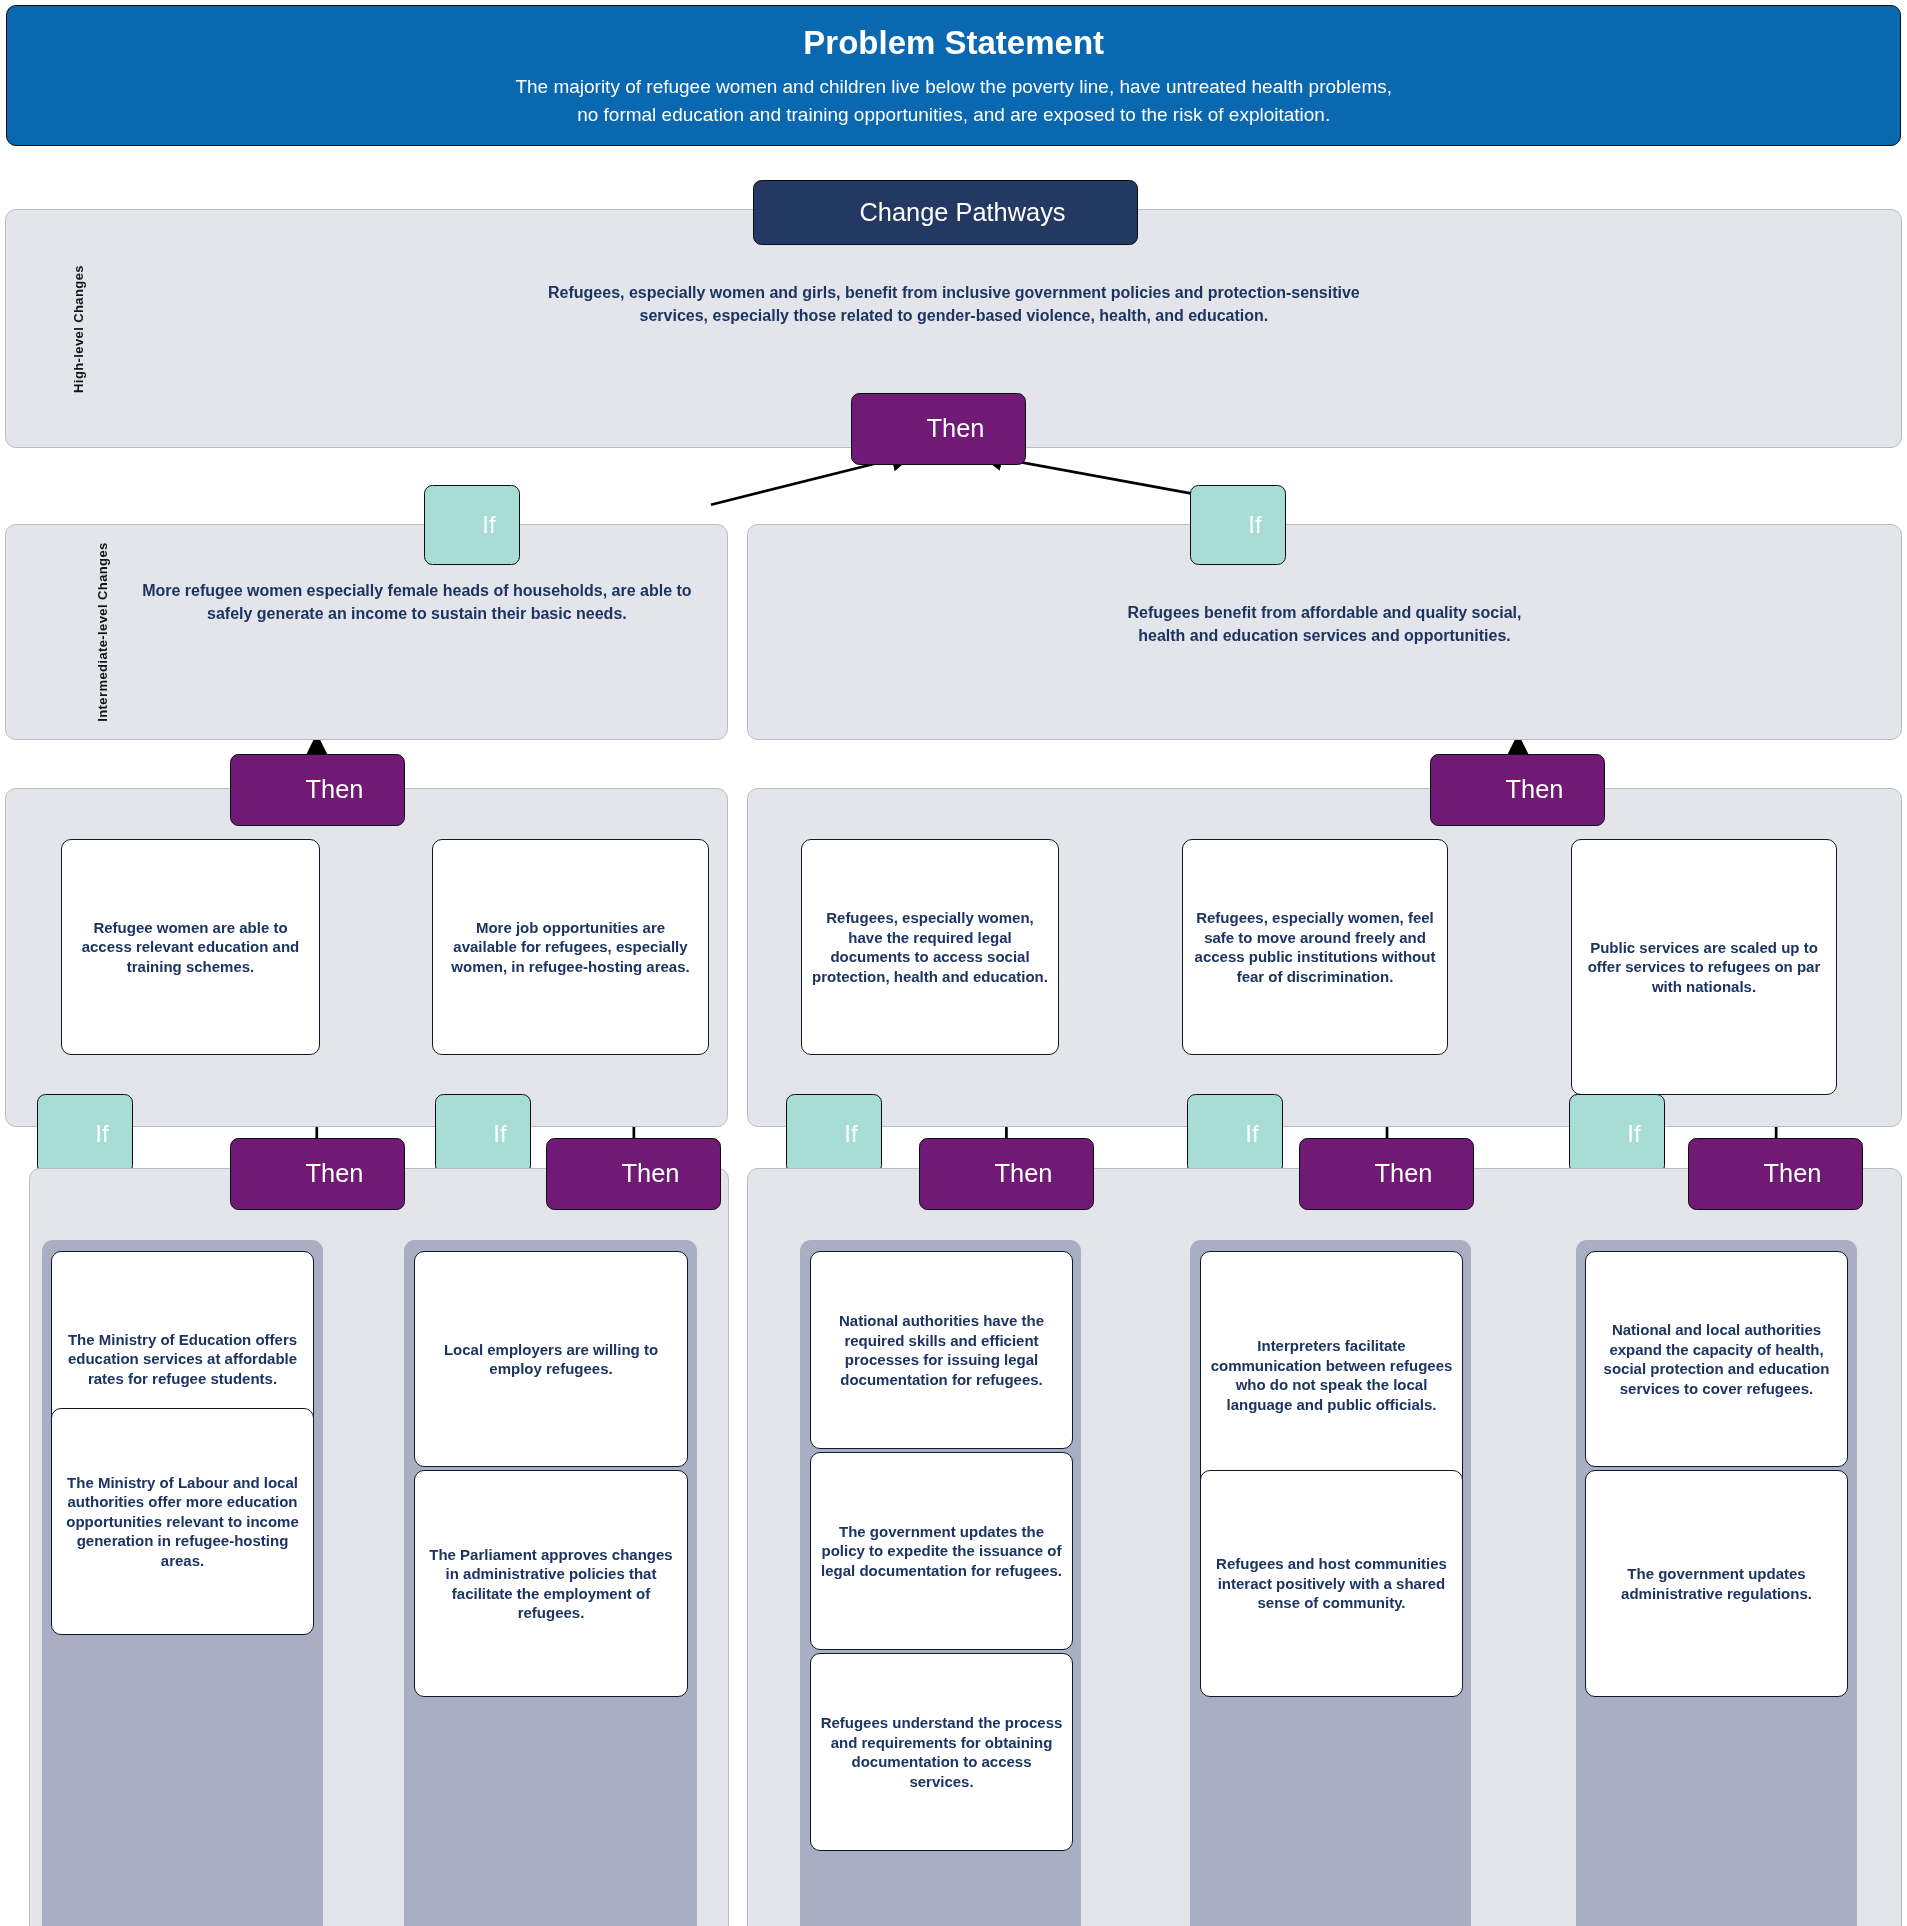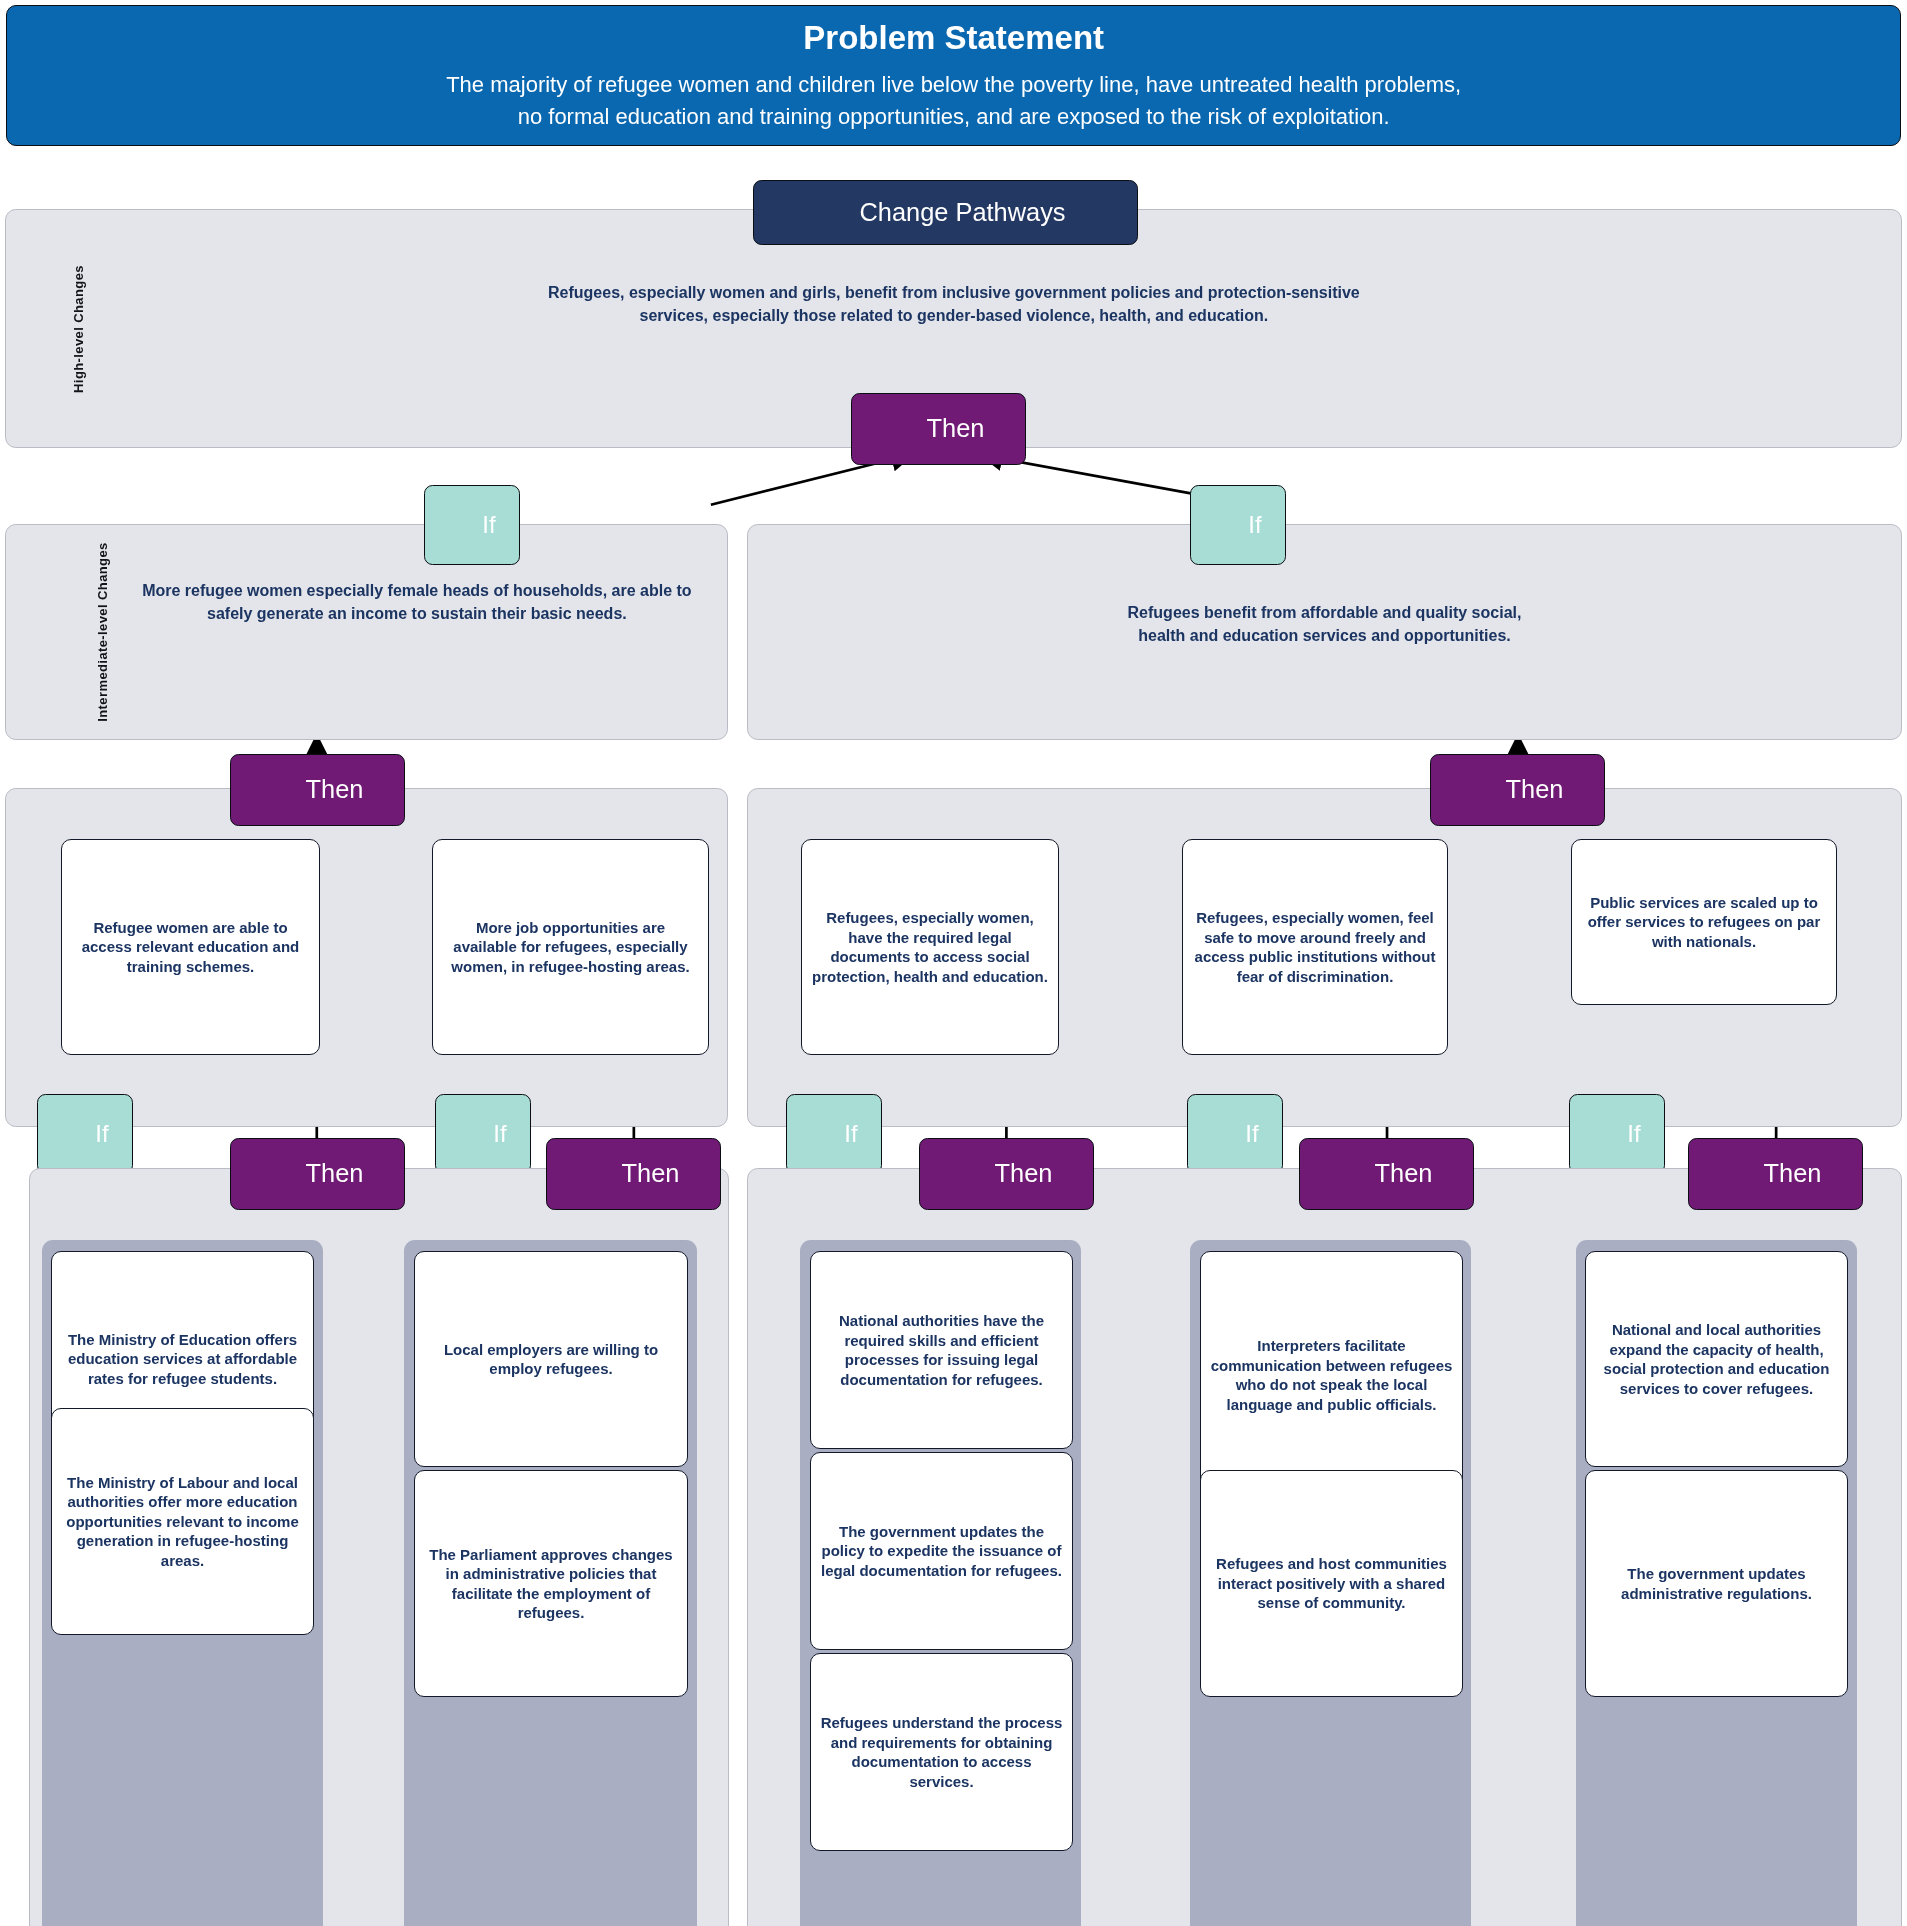--- a/index.html
+++ b/index.html
@@ -82,21 +82,21 @@
     border:1.9px solid #0a0d12;
     border-radius:10px;
     color:#ffffff;
     display:flex;
     flex-direction:column;
     align-items:center;
     justify-content:center;
     text-align:center;
   }
   #problem-statement .ps-title { font-size:33px; font-weight:bold; margin-bottom:11.6px; }
-  #problem-statement .ps-body  { font-size:22px; line-height:1.45; font-weight:400; }
+  #problem-statement .ps-body  { font-size:19px; line-height:1.45; font-weight:400; }
 
   
   #connectors { position:absolute; left:0; top:0; width:1908px; height:2718px; pointer-events:none; }
 </style>
 </head>
 <body>
 
 <div id="problem-statement">
   <div class="ps-title">Problem Statement</div>
   <div class="ps-body">
@@ -158,21 +158,21 @@
 </div>
 <div class="panel abs" id="intermediate-bottom-right" style="left:747px; top:788px; width:1155px; height:339px;"></div>
 
 <div class="badge then" style="left:230px; top:754px; width:175px; height:72px; font-size:25.4px;">Then</div>
 <div class="badge then" style="left:1430px; top:754px; width:175px; height:72px; font-size:25.4px;">Then</div>
 
 <div class="card" style="left:61px;  top:839px; width:259px; height:216px; font-size:15px;">Refugee women are able to access relevant education and training schemes.</div>
 <div class="card" style="left:432px; top:839px; width:277px; height:216px; font-size:15px;">More job opportunities are available for refugees, especially women, in refugee-hosting areas.</div>
 <div class="card" style="left:801px; top:839px; width:258px; height:216px; font-size:15px;">Refugees, especially women, have the required legal documents to access social protection, health and education.</div>
 <div class="card" style="left:1182px; top:839px; width:266px; height:216px; font-size:15px;">Refugees, especially women, feel safe to move around freely and access public institutions without fear of discrimination.</div>
-<div class="card" style="left:1571px; top:839px; width:266px; height:166px; font-size:15px;">Public services are scaled up to offer services to refugees on par with nationals.</div>
+<div class="card" style="left:1571px; top:839px; width:266px; height:256px; font-size:15px;">Public services are scaled up to offer services to refugees on par with nationals.</div>
 
 <div class="badge if" style="left:37px;  top:1094px; width:96px; height:80px; font-size:24px;">If</div>
 <div class="badge if" style="left:435px; top:1094px; width:96px; height:80px; font-size:24px;">If</div>
 <div class="badge if" style="left:786px; top:1094px; width:96px; height:80px; font-size:24px;">If</div>
 <div class="badge if" style="left:1187px; top:1094px; width:96px; height:80px; font-size:24px;">If</div>
 <div class="badge if" style="left:1569px; top:1094px; width:96px; height:80px; font-size:24px;">If</div>
 
 <div class="panel abs" id="lower-level-left" style="left:28.5px; top:1168px; width:700px; height:820px;">
   <div class="side-label" style="left:7px;">Lower-level Changes</div>
 </div>

